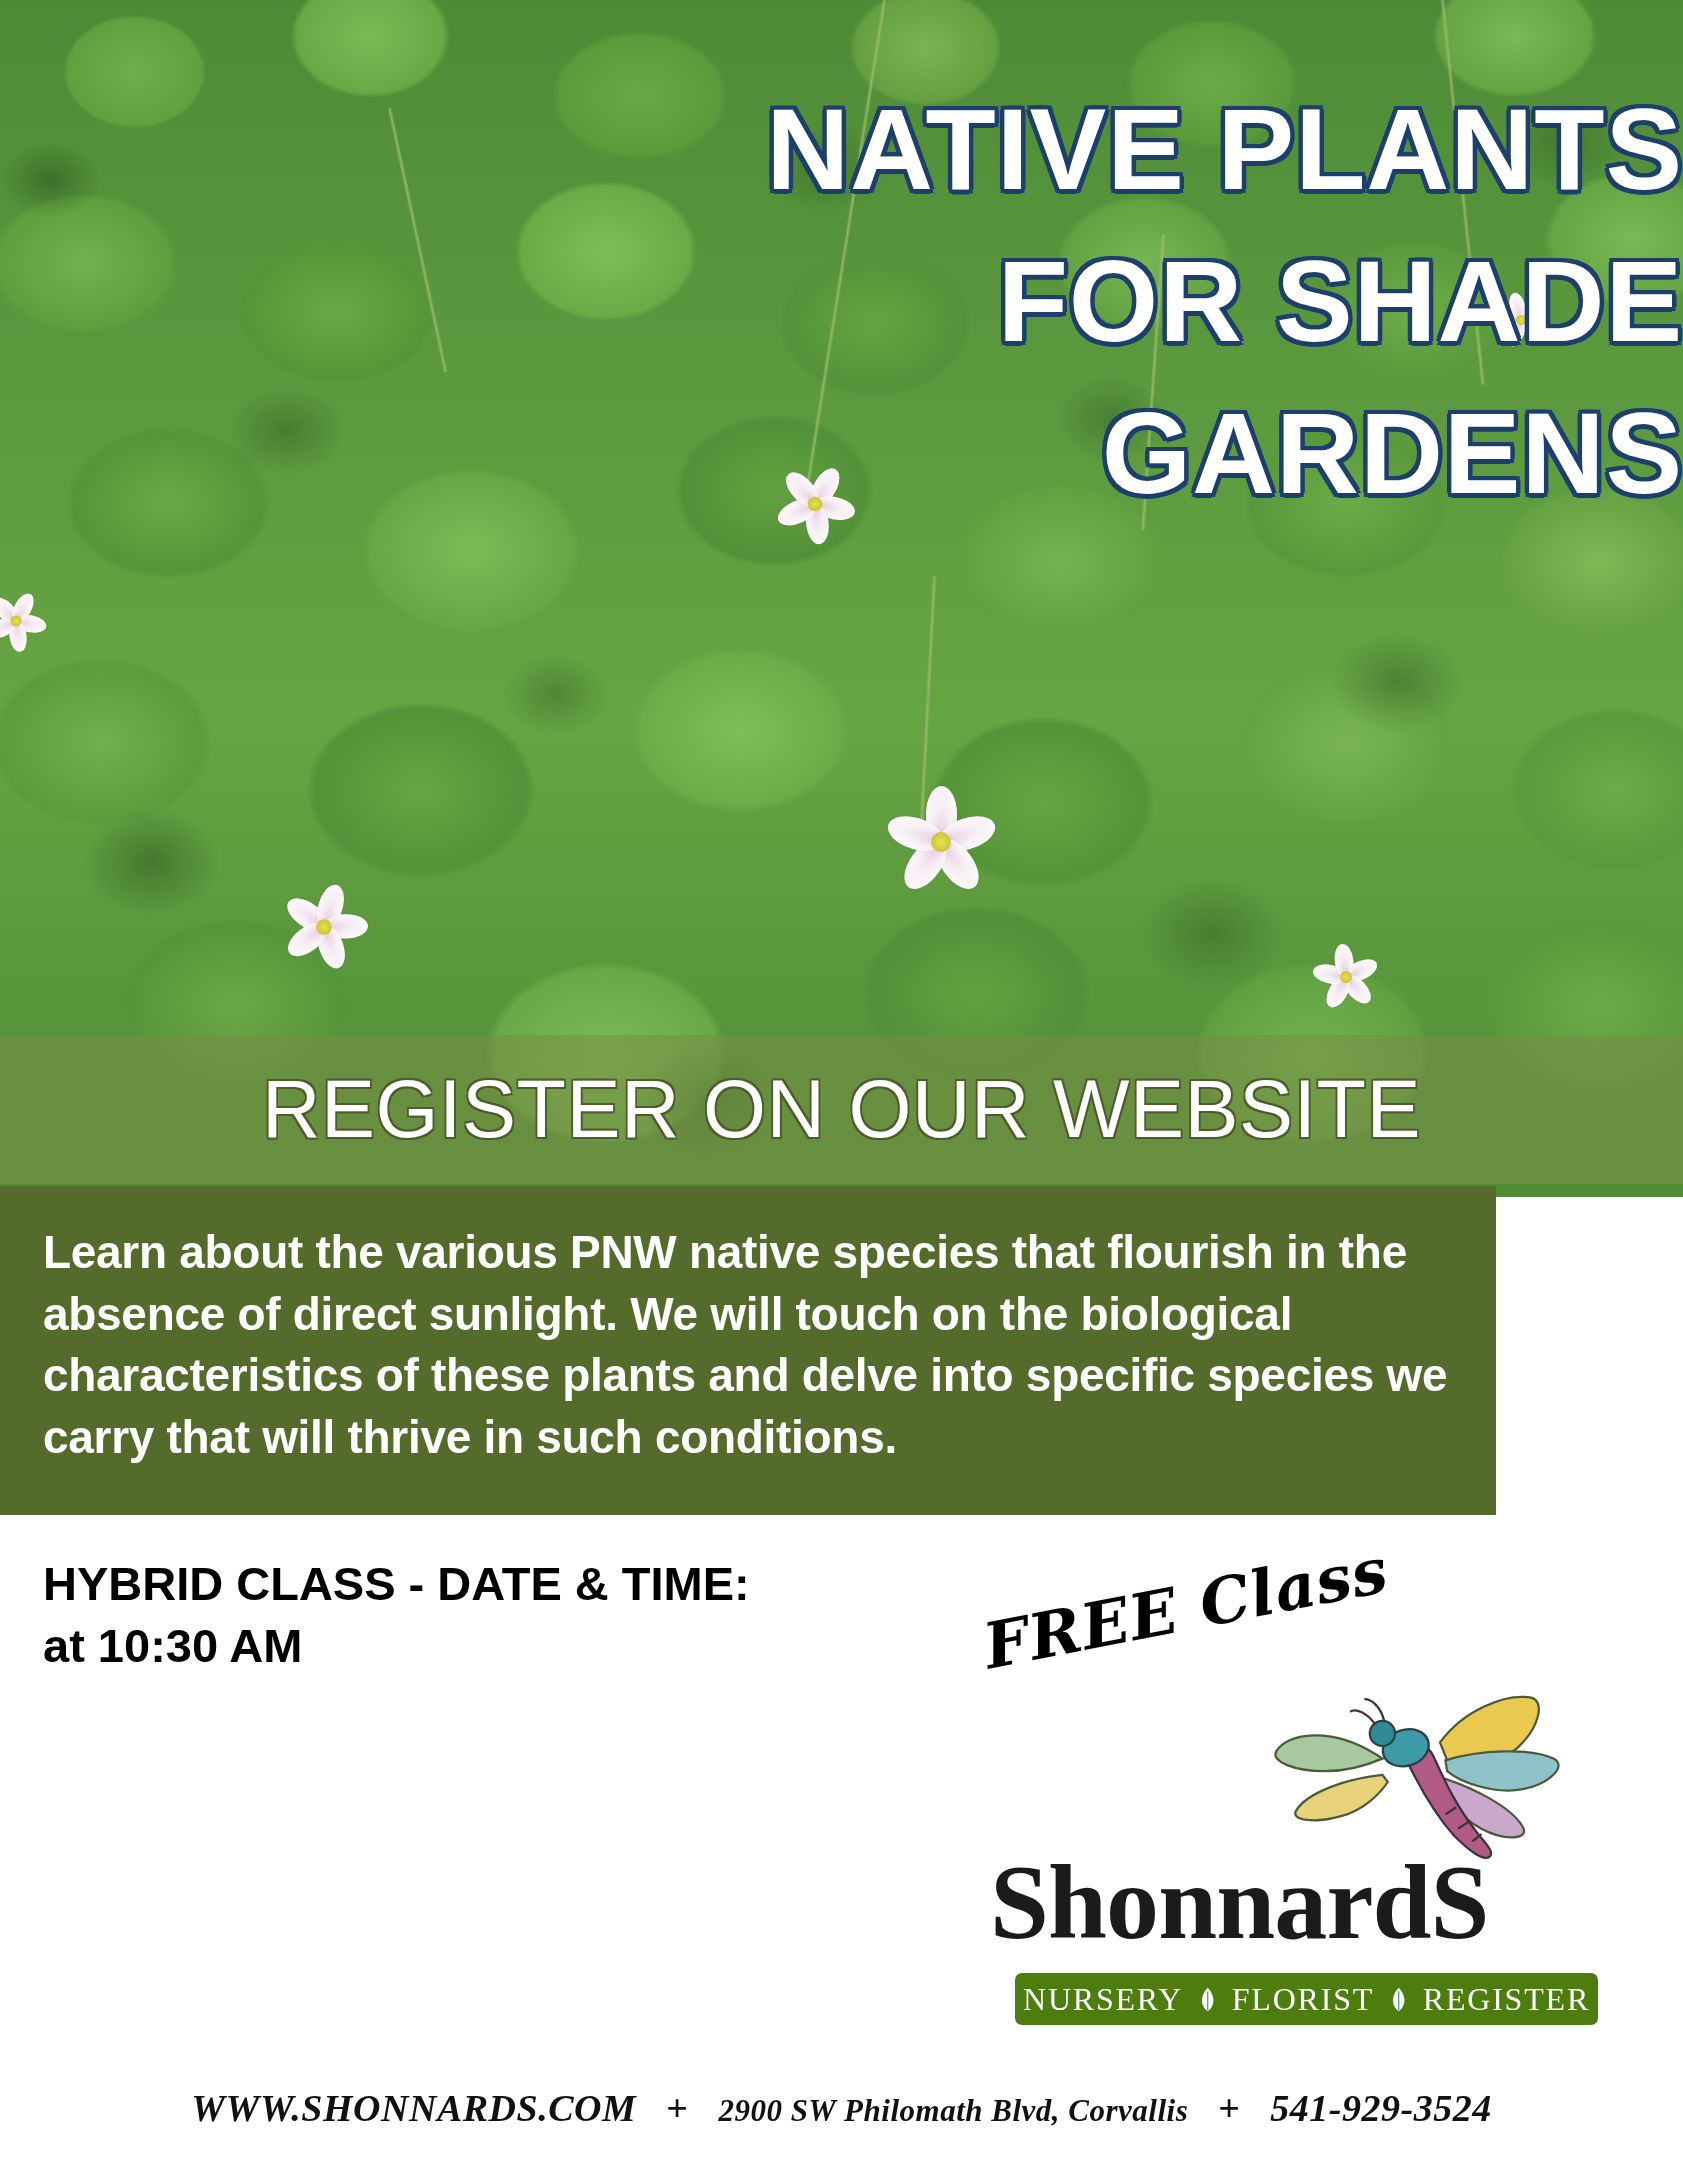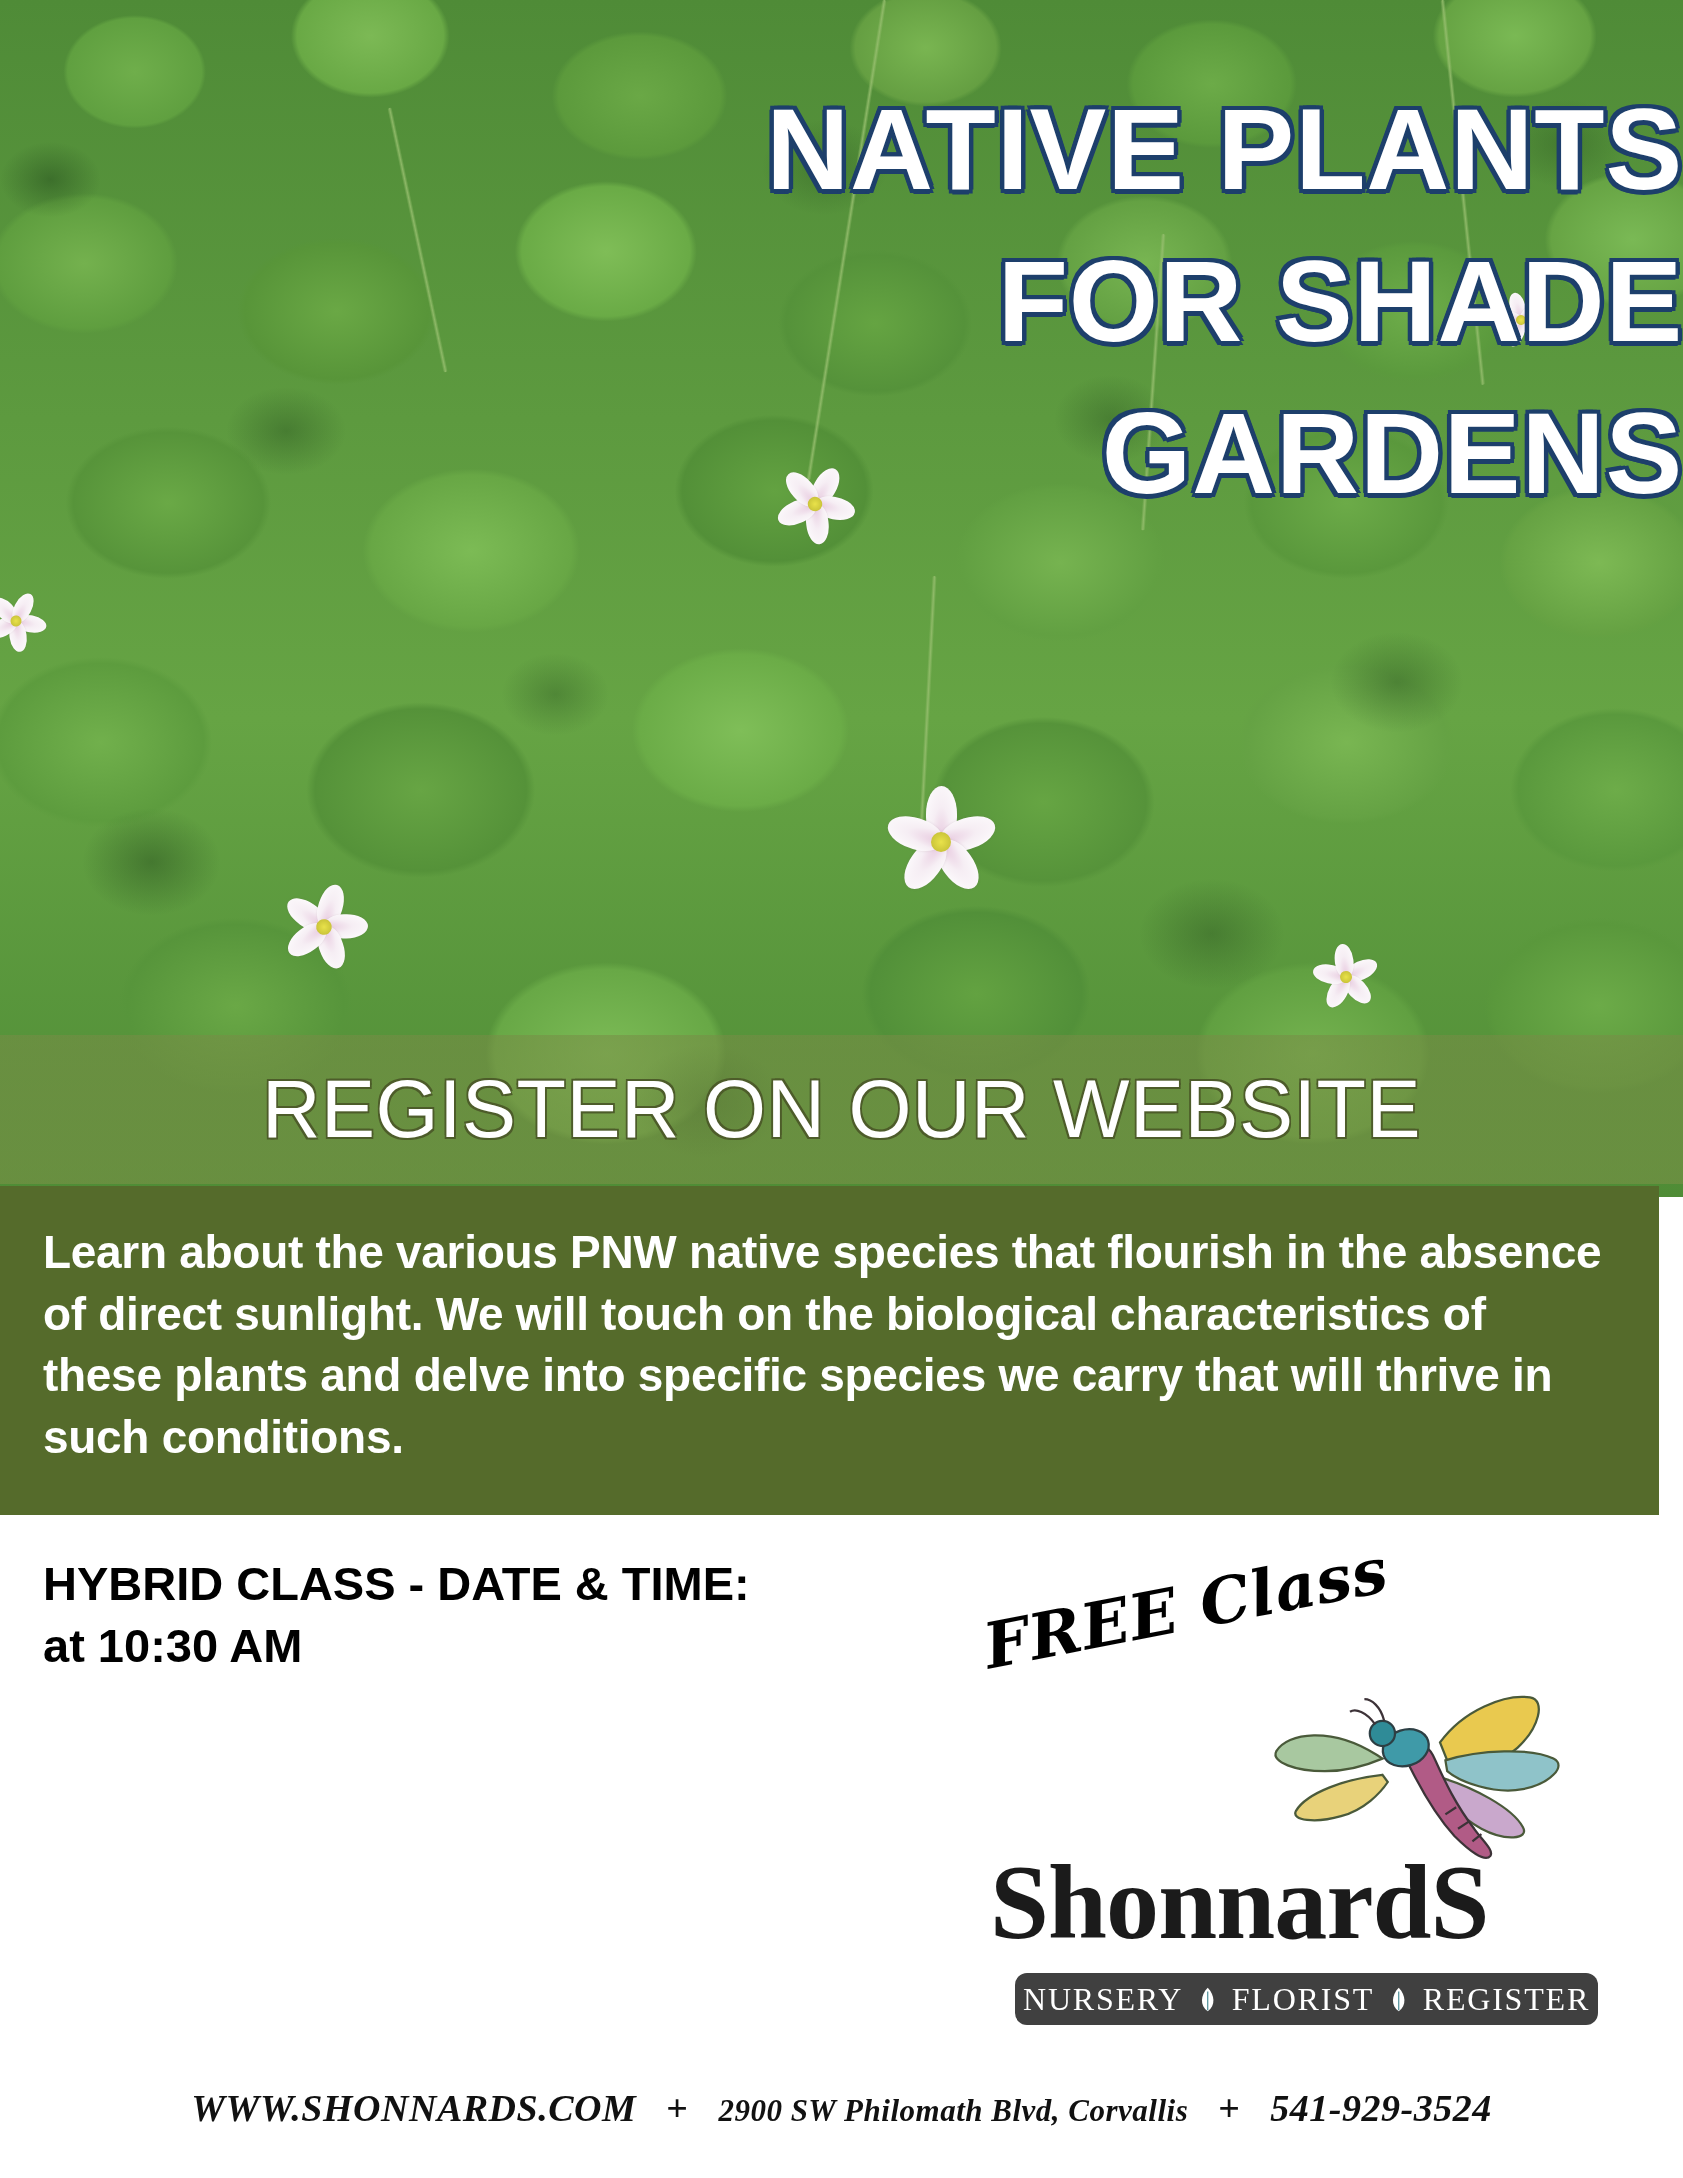--- a/index.html
+++ b/index.html
@@ -141,21 +141,21 @@
     color: #ffffff;
     letter-spacing: 0.5px;
     text-shadow:
       -1.8px -1.8px 0 #4d5c2a, 1.8px -1.8px 0 #4d5c2a, -1.8px 1.8px 0 #4d5c2a, 1.8px 1.8px 0 #4d5c2a;
   }
 
   
   .desc-band {
     position: absolute;
     left: 0; top: 1186px;
-    width: 1659px;
+    width: 1496px;
     height: 329px;
     background: #556b2b;
     padding: 36px 43px 0 43px;
   }
   .desc-text {
     color: #ffffff;
     font-size: 46px;
     font-weight: bold;
     line-height: 1.34;
     letter-spacing: -0.3px;
@@ -213,22 +213,22 @@
     font-weight: bold;
     font-size: 106px;
     color: #1b1b1b;
     letter-spacing: -0.9px;
     line-height: 1;
   }
   .logo-bar {
     position: absolute;
     left: 34px; top: 281px;
     width: 583px; height: 52px;
-    background: #404040;
-    border-radius: 12px;
+    background: #4d7c0f;
+    border-radius: 7px;
     display: flex;
     align-items: center;
     justify-content: center;
     gap: 12.6px;
   }
   .logo-bar span.txt {
     color: #ffffff;
     font-family: "Liberation Serif", serif;
     font-size: 32px;
     letter-spacing: 1.8px;

